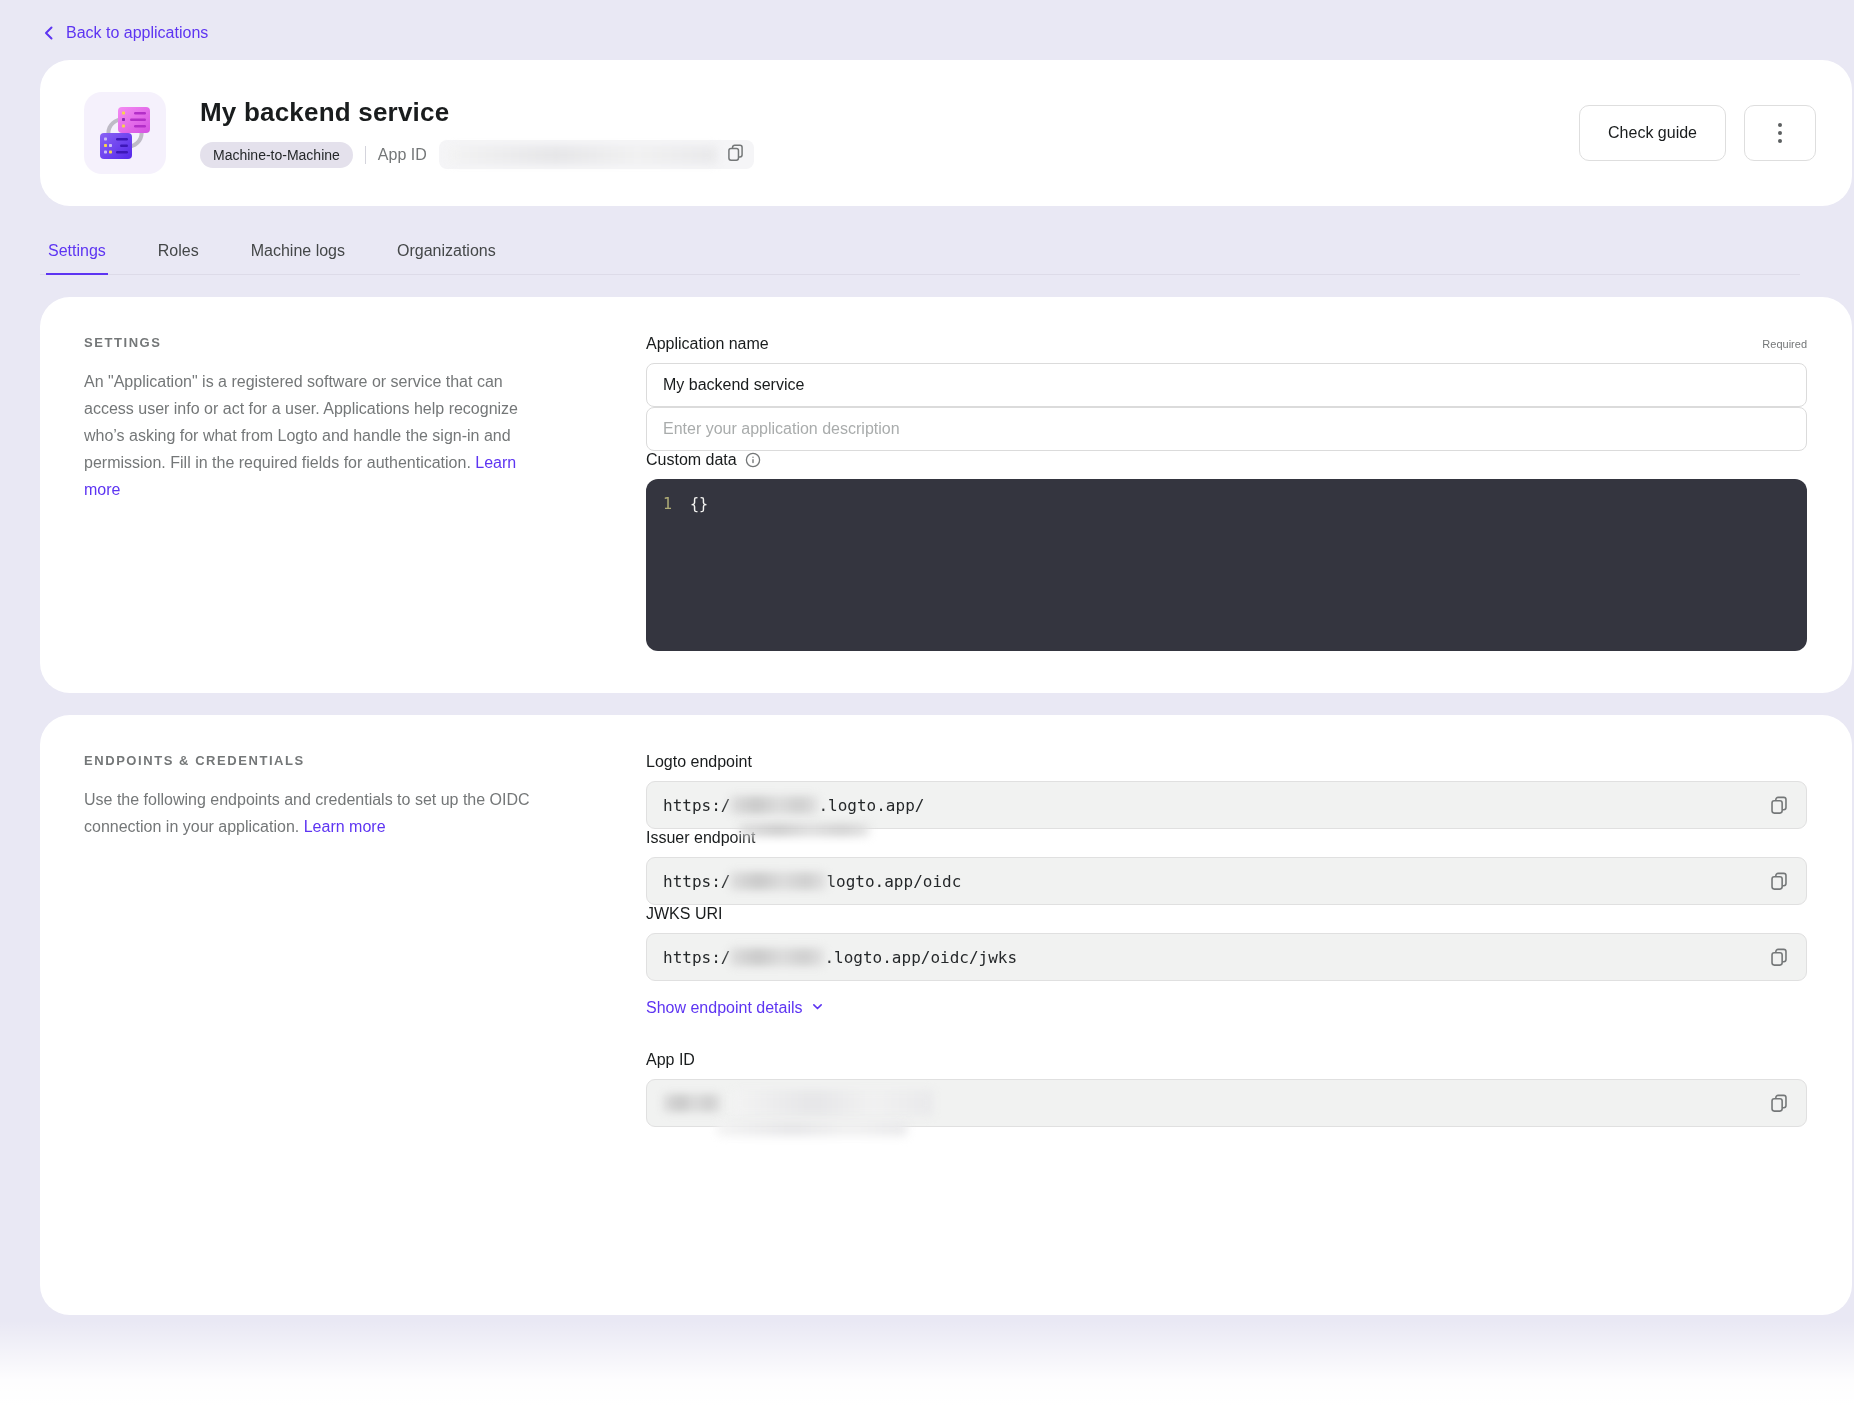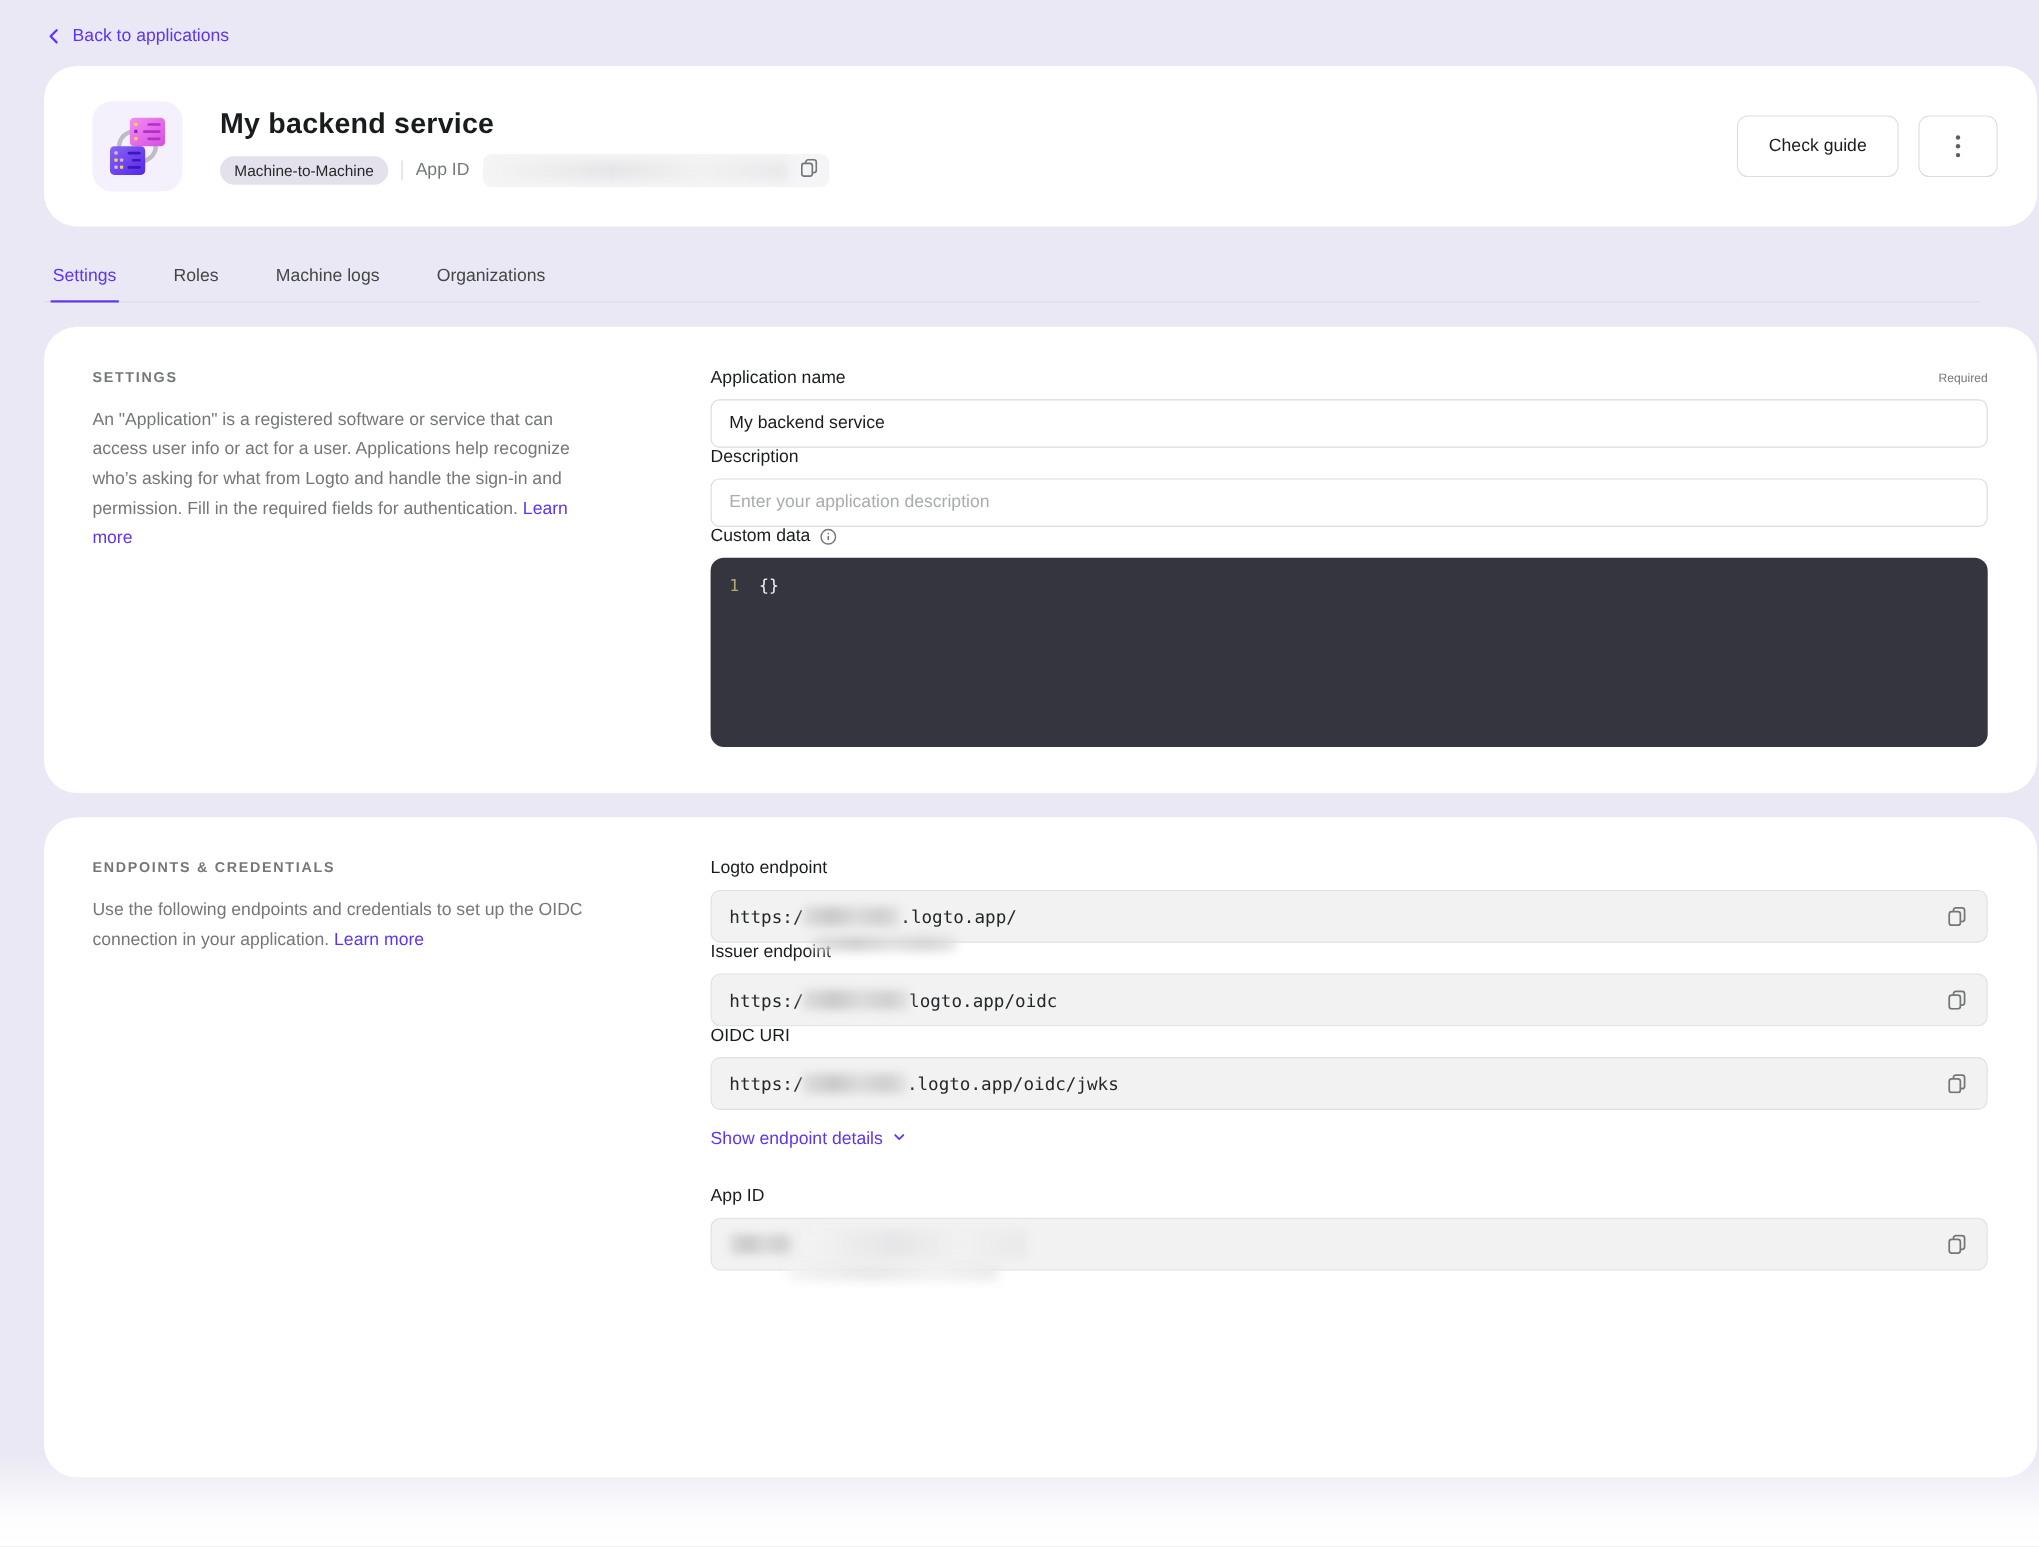--- a/index.html
+++ b/index.html
@@ -254,23 +254,20 @@
     <div>
       <div class="field-group">
         <div class="label-row">
           <span class="field-label">Application name</span>
           <span class="required-hint">Required</span>
         </div>
         <input class="text-input" type="text" value="My backend service" style="">
       </div>
 
       <div class="field-group">
-        <div class="label-row">
-          <span class="field-label">Description</span>
-        </div>
         <input class="text-input" type="text" placeholder="Enter your application description" style="">
       </div>
 
       <div class="field-group" style="margin-bottom:0;">
         <div class="label-row">
           <span class="field-label">
             <span>Custom data</span>
             <button class="info-btn">
               <span>
                 <svg width="16" height="16" viewBox="0 0 16 16" fill="none">
@@ -336,21 +333,21 @@
                   <rect x="5.2" y="1.2" width="9" height="11" rx="2" stroke="#747778" stroke-width="1.4"></rect>
                   <rect x="1.8" y="4.2" width="9" height="11" rx="2" fill="#F1F2F1" stroke="#747778" stroke-width="1.4"></rect>
                 </svg>
             </span>
           </button>
         </div>
       </div>
 
       <div class="field-group" style="margin-bottom:14px;">
         <div class="label-row">
-          <span class="field-label">OIDC URI</span>
+          <span class="field-label">JWKS URI</span>
         </div>
         <div class="readonly-field">
           <span class="mono-part">https:/</span>
           <span class="redact" style="width:94px;"></span>
           <span class="mono-part">.logto.app/oidc/jwks</span>
           <button class="copy-btn">
             <span>
               <svg width="18" height="18" viewBox="0 0 16 16" fill="none">
                   <rect x="5.2" y="1.2" width="9" height="11" rx="2" stroke="#747778" stroke-width="1.4"></rect>
                   <rect x="1.8" y="4.2" width="9" height="11" rx="2" fill="#F1F2F1" stroke="#747778" stroke-width="1.4"></rect>

